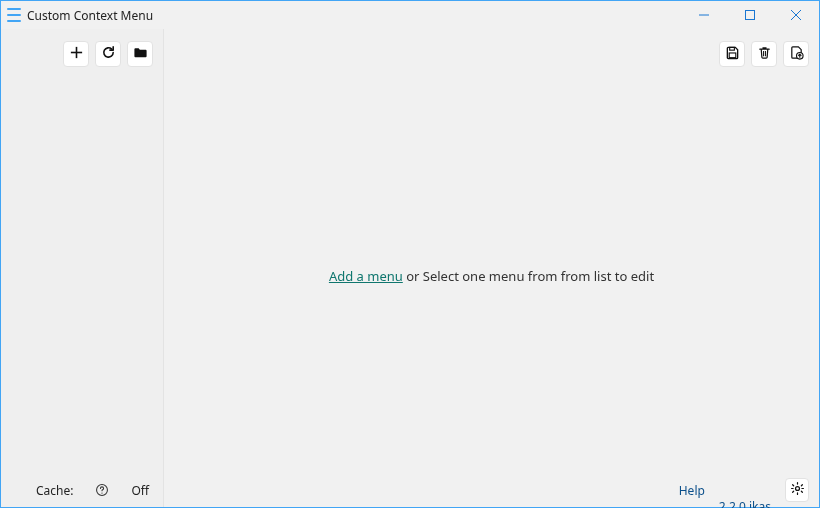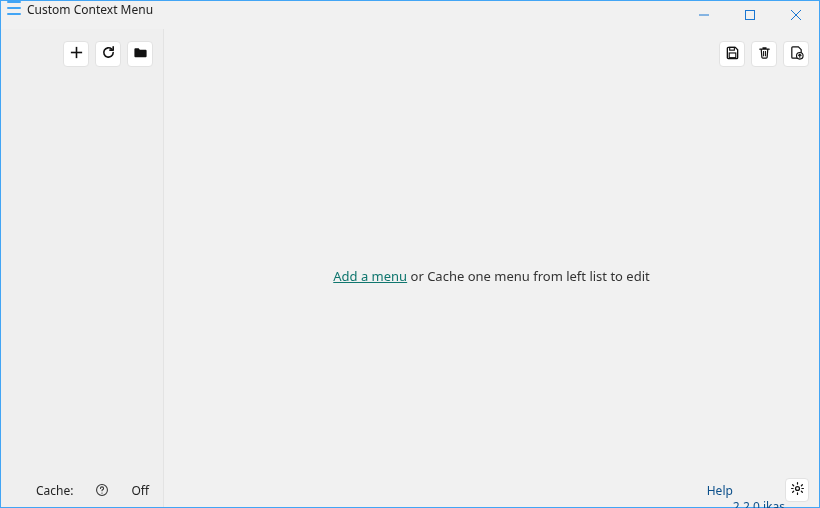--- a/index.html
+++ b/index.html
@@ -9,20 +9,21 @@
     height: 508px;
     border: 1px solid #42a5f5;
     background: #f1f1f1;
     display: flex;
     flex-direction: column;
     position: relative;
   }
   .titlebar {
     height: 28px;
     display: flex;
+    align-items: center;
     padding-left: 6px;
     background: #f1f1f1;
   }
   .app-icon {
     width: 14px; height: 14px;
     display: flex; flex-direction: column; justify-content: space-between;
     margin-right: 6px;
   }
   .app-icon .line { height: 2px; background: #42a5f5; border-radius: 1px; }
   .titlebar-title { font-size: 12px; color: #222; }
@@ -116,20 +117,21 @@
     font-size: 13px;
     color: #333;
   }
   .center-area a { color: #0f766e; text-decoration: underline; }
 
   .main-footer {
     height: 34px;
     display: flex;
     align-items: center;
     justify-content: flex-end;
+    gap: 14px;
     padding: 0 10px;
   }
   .help-link { color: #0b4f8a; cursor: pointer; }
   .version-link { color: #0b4f8a; cursor: pointer; margin-top: 32px; }
   .gear-btn {
     width: 24px; height: 24px;
     border: 1px solid #e2e2e2;
     background: #fff;
     border-radius: 4px;
     display: flex; align-items: center; justify-content: center;
@@ -240,21 +242,21 @@
                 <path d="M4 2h6l3 3v8a1 1 0 0 1-1 1H4a1 1 0 0 1-1-1V3a1 1 0 0 1 1-1z" stroke="#111" stroke-width="1.3"></path>
                 <circle cx="11.5" cy="11.5" r="3.5" fill="#f1f1f1" stroke="#111" stroke-width="1.2"></circle>
                 <path d="M11.5 13v-3M10.2 11l1.3-1.3L12.8 11" stroke="#111" stroke-width="1.2" stroke-linecap="round" stroke-linejoin="round"></path>
               </svg>
           </span>
         </div>
       </div>
 
       <div class="center-area">
         <span>
-          <a href="#">Add a menu</a><span> or Cache one menu from left list to edit</span>
+          <a href="#">Add a menu</a><span> or Select one menu from from list to edit</span>
         </span>
       </div>
 
       <div class="main-footer">
         <span class="help-link">Help</span>
         <span class="version-link">2.2.0 ikas</span>
         <div class="gear-btn">
           <span>
             <svg viewBox="0 0 16 16" fill="none">
                 <circle cx="8" cy="8" r="2.1" stroke="#111" stroke-width="1.3"></circle>

